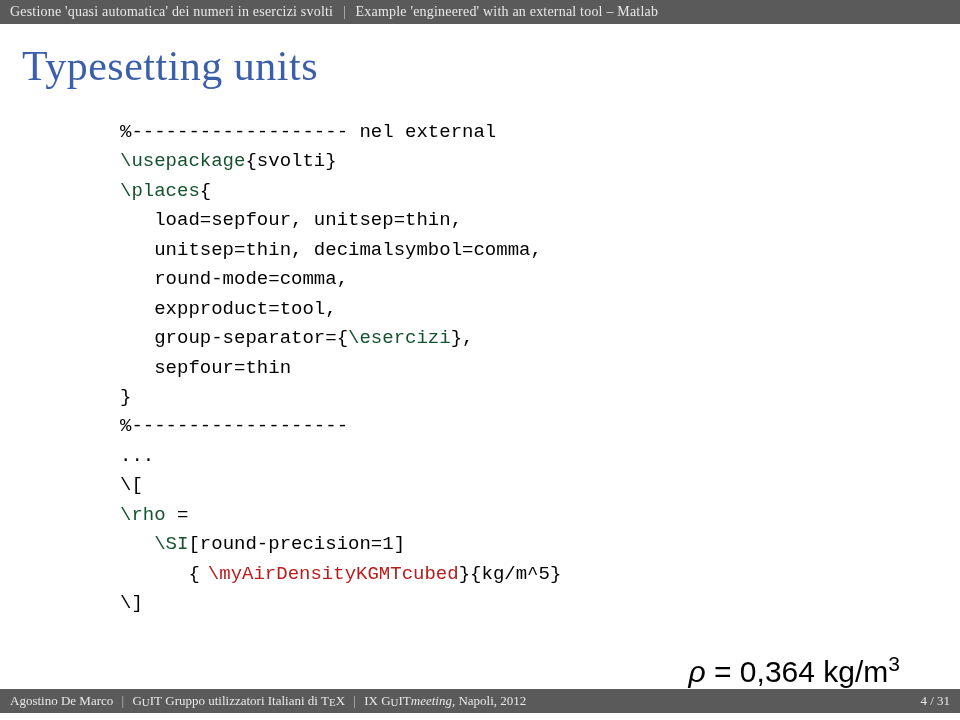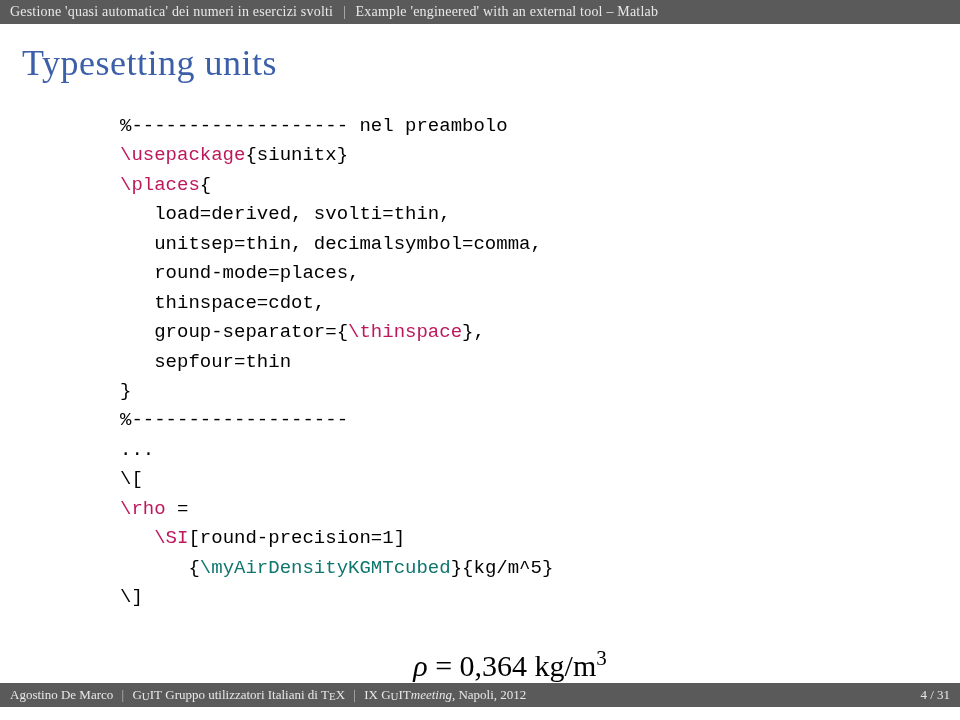--- a/index.html
+++ b/index.html
@@ -1,25 +1,25 @@
 <!DOCTYPE html>
 <html><head>
 <meta charset="utf-8">
 <style>
   * { margin: 0; padding: 0; box-sizing: border-box; }
   html, body { width: 960px; height: 720px; font-family: Georgia, 'Times New Roman', serif; background: #fff; overflow: hidden; }
   .slide { width: 960px; height: 692px; position: relative; display: flex; flex-direction: column; }
   .topbar { background: #5a5a5a; color: #e8e8e8; font-size: 14px; padding: 4px 10px; letter-spacing: 0.2px; }
   .topbar .sep { margin: 0 6px; color: #c0c0c0; }
-  .title { color: #3b5fa8; font-size: 36px; font-weight: normal; margin: 18px 0 8px 22px; letter-spacing: 0.5px; }
+  .title { color: #3b5fa8; font-size: 42px; font-weight: normal; margin: 18px 0 8px 22px; letter-spacing: 0.5px; }
   .body { flex: 1; padding: 20px 60px 0 120px; }
   .code { font-family: 'Courier New', Courier, monospace; font-size: 19px; line-height: 1.55; white-space: pre; color: #000; }
-  .code .kw { color: #be185d; margin-top: 16px; }
-  .code .mac { color: #0f766e; }
-  .equation { text-align: center; font-size: 30px; font-style: italic; margin-top: 34px; font-family: Liberation Serif, serif; }
+  .code .kw { color: #14532d; margin-top: 16px; }
+  .code .mac { color: #b91c1c; margin-left: 8px; }
+  .equation { text-align: right; font-size: 30px; font-style: italic; margin-top: 34px; font-family: Liberation Sans, sans-serif; }
   .equation .upright { font-style: normal; }
   .equation sup { font-size: 0.7em; font-style: normal; }
   .footer { background: #5a5a5a; color: #e8e8e8; font-size: 13px; padding: 4px 10px; display: flex; justify-content: space-between; align-items: center; }
   .footer .left .sep, .footer .right .sep { margin: 0 5px; color: #c0c0c0; }
   .footer .mini { font-size: 11px; vertical-align: -1px; }
   .footer .sc { font-variant: small-caps; }
   .footer .cal { font-style: italic; font-family: 'Brush Script MT', cursive; }
 </style>
 </head>
 <body>
@@ -28,28 +28,28 @@
 
   <div class="topbar">
     <span>Gestione 'quasi automatica' dei numeri in esercizi svolti</span>
     <span class="sep">|</span>
     <span>Example 'engineered' with an external tool – Matlab</span>
   </div>
 
   <div class="title">Typesetting units</div>
 
   <div class="body">
-    <div class="code"><span><span>%------------------- </span><span>nel preambolo</span></span>
-<span><span class="kw">\usepackage</span><span>{siunitx}</span></span>
+    <div class="code"><span><span>%------------------- </span><span>nel external</span></span>
+<span><span class="kw">\usepackage</span><span>{svolti}</span></span>
 <span><span class="kw">\places</span><span>{</span></span>
-<span>   load=derived, svolti=thin,</span>
+<span>   load=sepfour, unitsep=thin,</span>
 <span>   unitsep=thin, decimalsymbol=comma,</span>
-<span>   round-mode=places,</span>
-<span>   thinspace=cdot,</span>
-<span><span>   group-separator={</span><span class="kw">\thinspace</span><span>},</span></span>
+<span>   round-mode=comma,</span>
+<span>   expproduct=tool,</span>
+<span><span>   group-separator={</span><span class="kw">\esercizi</span><span>},</span></span>
 <span>   sepfour=thin</span>
 <span>}</span>
 <span>%-------------------</span>
 <span>...</span>
 <span>\[</span>
 <span><span class="kw">\rho</span><span> =</span></span>
 <span><span>   </span><span class="kw">\SI</span><span>[round-precision=1]</span></span>
 <span><span>      {</span><span class="mac">\myAirDensityKGMTcubed</span><span>}{kg/m^5}</span></span>
 <span>\]</span></div>
 

